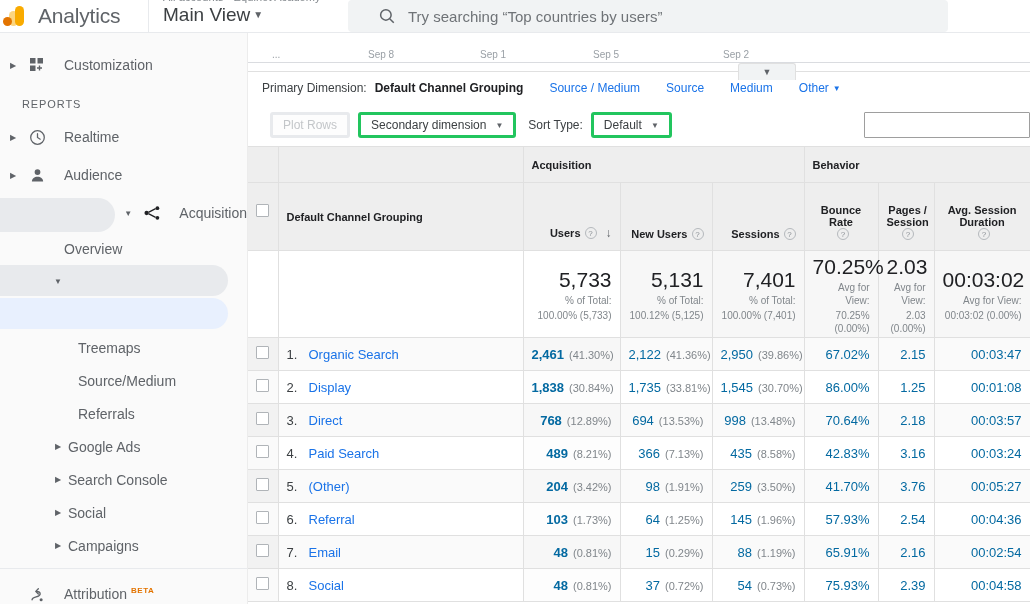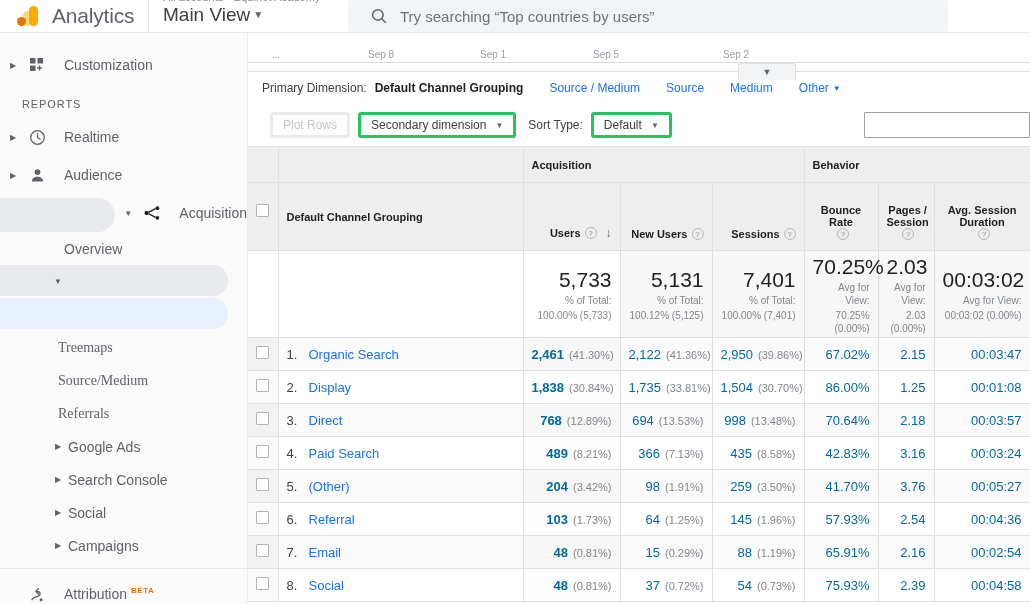--- a/index.html
+++ b/index.html
@@ -10,21 +10,21 @@
     -webkit-font-smoothing: antialiased;
   }
   .app { position: relative; width: 1030px; height: 604px; }
 
   
   .topbar {
     position: absolute; top: 0; left: 0; width: 1030px; height: 33px;
     background: #fff; display: flex; align-items: center;
     border-bottom: 1px solid #e8eaed; z-index: 30;
   }
-  .logo-wrap { display:flex; align-items:center; padding-left: 14px; width: 148px; height: 33px; }
+  .logo-wrap { display:flex; align-items:center; padding-left: 0; width: 148px; height: 33px; }
   .ga-logo { width: 30px; height: 22px; position: relative; margin-right: 8px; }
   .ga-logo .bar-tall {
     position:absolute; left: 15px; top: 1px; width: 9px; height: 20px;
     background: #f9ab00; border-radius: 4.5px;
   }
   .ga-logo .bar-mid {
     position:absolute; left: 15px; top: 1px; width: 9px; height: 20px;
     background: #f9ab00; border-radius: 4.5px; opacity: .55;
   }
   .ga-logo .dot {
@@ -35,21 +35,21 @@
   .view-block { padding-left: 14px; border-left: 1px solid #e8eaed; height: 33px;
                 display:flex; flex-direction: column; justify-content: flex-start; min-width: 190px; }
   .acct-crumb { font-size: 11px; color: #80868b; white-space: nowrap; line-height: 11px;
                 margin-top: -8px; letter-spacing: .1px; }
   .view-name { font-size: 19px; color: #3c4043; white-space: nowrap; line-height: 22px; margin-top: 1px; }
   .view-name .caret { font-size: 10px; vertical-align: 3px; margin-left: 3px; color: #5f6368; }
 
   .searchbar {
     position: absolute; left: 348px; top: 0px; width: 600px; height: 32px;
     background: #f1f3f4; border-radius: 4px; display: flex; align-items: center;
-    padding: 0 22px;
+    padding: 0 30px;
   }
   .searchbar .sicon { width:18px; height:18px; margin-right: 12px; flex: none; }
   .search-input {
     border: none; outline: none; background: transparent; width: 100%;
     font-size: 15px; color: #5f6368; font-family: inherit;
   }
   .search-input::placeholder { color: #6f7377; }
 
   
   .sidebar {
@@ -72,21 +72,21 @@
   }
   .nav-pill.gray { background: #e8eaed; }
   .nav-pill.blue { background: #e8f0fe; }
   .nav-row > * { position: relative; z-index: 1; }
   .section-label {
     font-size: 11px; color: #5f6368; letter-spacing: .9px;
     padding: 14px 0 8px 22px; font-weight: 500;
   }
   .sub-row { height: 33px; display:flex; align-items:center; position: relative; font-size: 14px; color:#5f6368; }
   .sub-row .sublabel { padding-left: 64px; white-space: nowrap; }
-  .sub-row .sublabel.lvl3 { padding-left: 58px; font-family: Liberation Serif, serif; }
+  .sub-row .sublabel.lvl3 { padding-left: 78px; }
   .sub-row .subarrow { position: absolute; left: 55px; font-size: 8px; color: #5f6368; z-index:1; }
   .sub-row .subarrow.open { left: 54px; }
   .sub-row.active .sublabel { color: #1a73e8; }
   .divider { height: 1px; background: #e8eaed; margin: 6px 0; }
   .beta {
     font-size: 8px; color: #e37400; font-weight: 700; letter-spacing: .5px;
     vertical-align: 6px; margin-left: 4px;
   }
 
   
@@ -451,21 +451,21 @@
           <td><span class="val-main reg">00:03:47</span></td>
         </tr>
 
         <tr class="data-row">
           <td class="chk" style="border-left:none"><span class="chkbox"></span></td>
           <td class="dim">
             <span class="idx">2.</span><span class="dimlink">Display</span>
           </td>
           <td class="usercol"><span class="val-main">1,838</span><span class="val-pct">(30.84%)</span></td>
           <td><span class="val-main reg">1,735</span><span class="val-pct">(33.81%)</span></td>
-          <td><span class="val-main reg">1,504</span><span class="val-pct">(30.70%)</span></td>
+          <td><span class="val-main reg">1,545</span><span class="val-pct">(30.70%)</span></td>
           <td><span class="val-main reg">86.00%</span></td>
           <td><span class="val-main reg">1.25</span></td>
           <td><span class="val-main reg">00:01:08</span></td>
         </tr>
 
         <tr class="data-row">
           <td class="chk" style="border-left:none"><span class="chkbox"></span></td>
           <td class="dim">
             <span class="idx">3.</span><span class="dimlink">Direct</span>
           </td>

